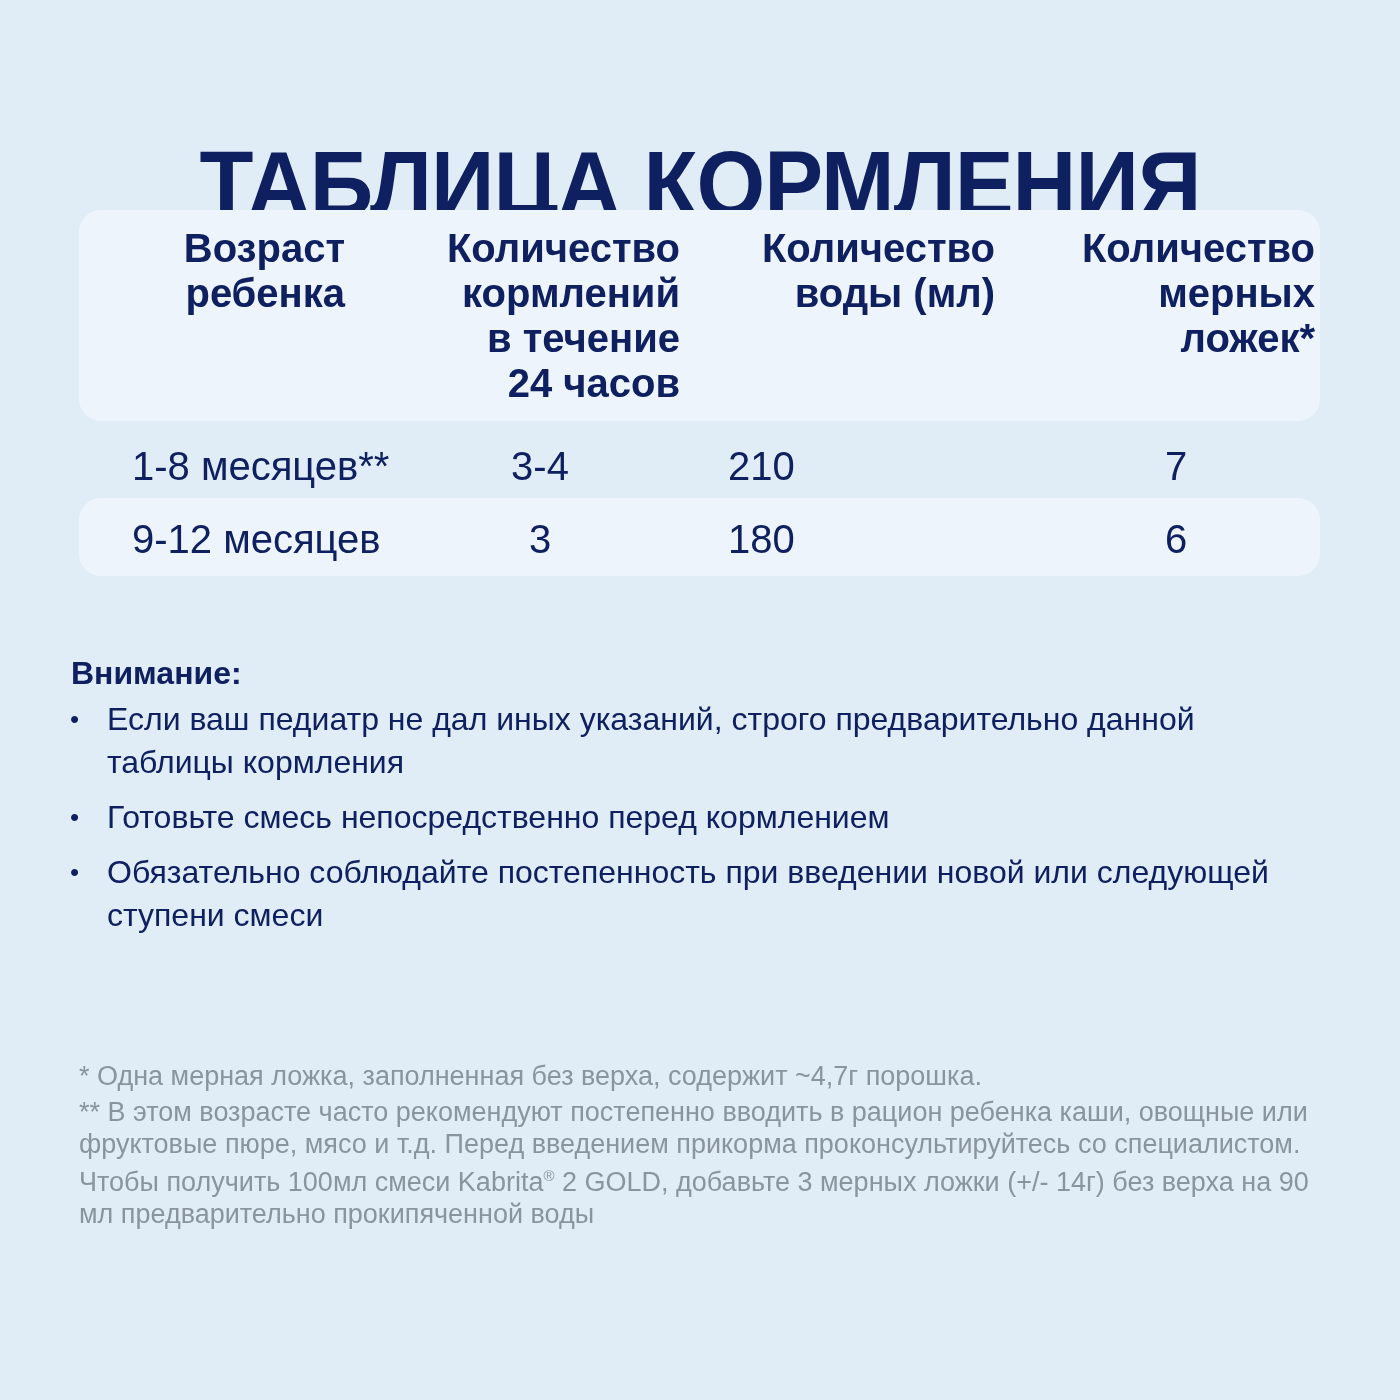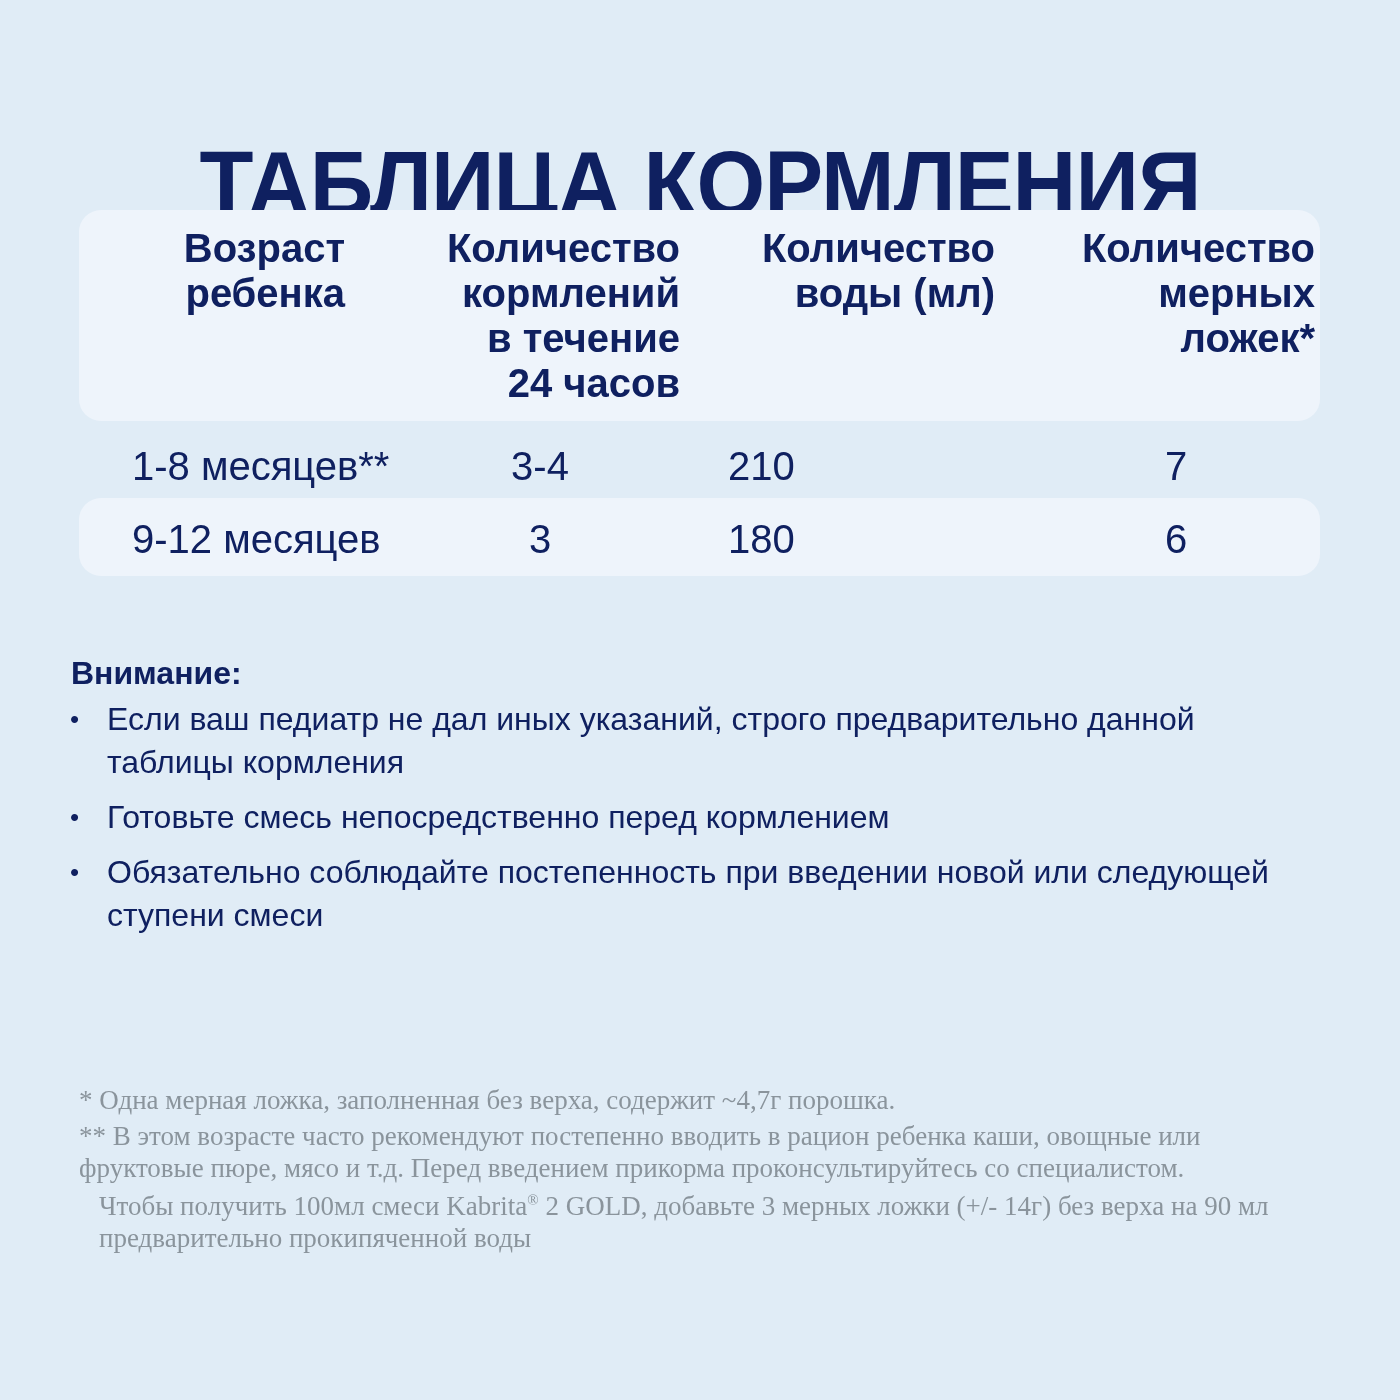--- a/index.html
+++ b/index.html
@@ -62,25 +62,25 @@
     .bullet {
       position: relative; padding-left: 37px;
       font-size: 32px; line-height: 43px;
       margin-bottom: 12px;
     }
     .bullet .dot {
       position: absolute; left: 0; top: 0;
       font-size: 26px;
     }
     .footnotes {
-      position: absolute; left: 79px; top: 1084px; width: 1250px;
-      color: #8A949C; font-size: 27px; line-height: 32px; font-family: Liberation Serif, serif;
+      position: absolute; left: 79px; top: 1060px; width: 1250px;
+      color: #8A949C; font-size: 27px; line-height: 32px;
     }
     .footnotes p { margin: 0 0 4px 0; }
-    .footnotes p.gap { margin-top: 6px; margin-left: 20px; }
+    .footnotes p.gap { margin-top: 6px; }
     sup.reg { font-size: 15px; vertical-align: super; line-height: 0; }
   </style>
 </head>
 <body>
 
 <h1 class="title">ТАБЛИЦА КОРМЛЕНИЯ</h1>
 
 <div class="header-card"></div>
 <div class="row-band"></div>
 

